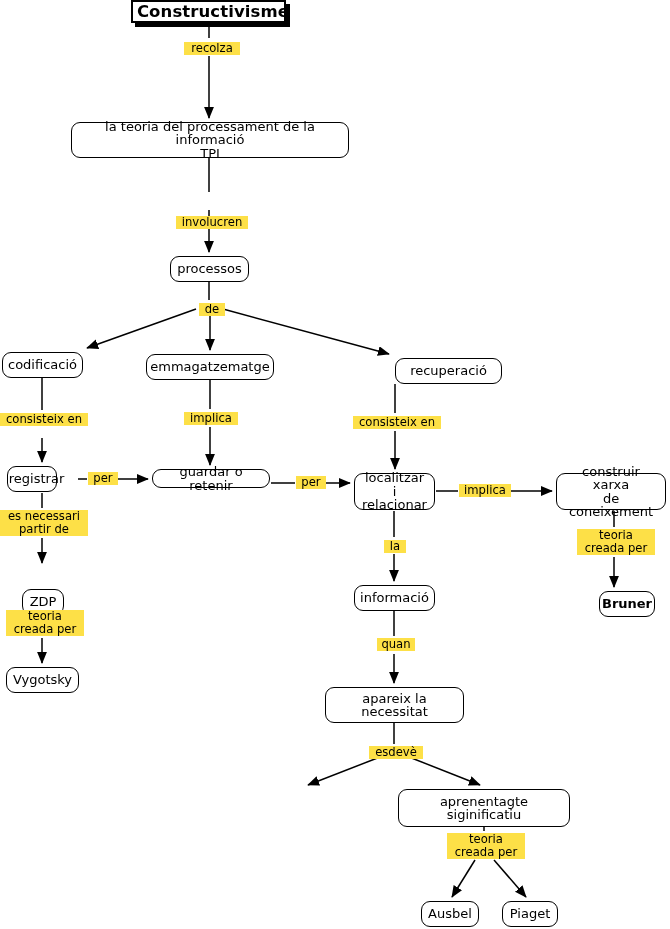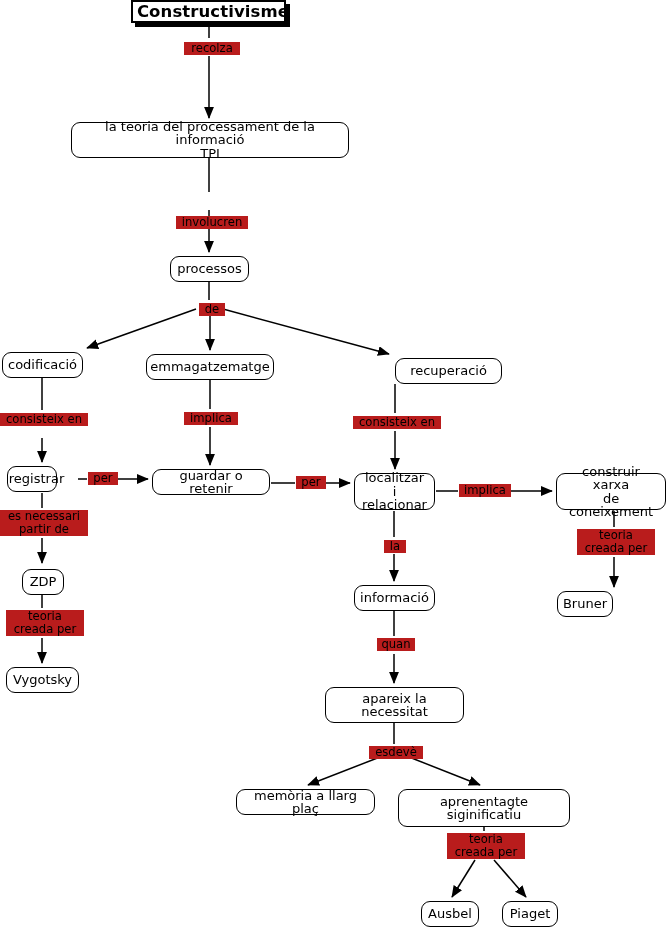--- a/index.html
+++ b/index.html
@@ -49,21 +49,21 @@
     box-shadow: 4px 4px 0 #000;
     z-index: 5;
     padding-left: 16px;
   }
   .edge-label {
     position: absolute;
     font-size: 11.6px;
     line-height: 12.8px;
     color: #000;
     text-align: center;
-    background: #b91c1c;
+    background: #fde047;
     white-space: pre-line;
     padding: 0 2px;
     z-index: 4;
   }
 </style>
 </head>
 <body>
 
 <div id="canvas">
 
@@ -144,39 +144,38 @@
   <div class="node" style="left:170px;top:256px;width:79px;height:26px;">processos</div>
 
   <div class="node" style="left:2px;top:352px;width:81px;height:26px;">codificació</div>
 
   <div class="node" style="left:146px;top:354px;width:128px;height:26px;">emmagatzematge</div>
 
   <div class="node" style="left:351px;top:358px;width:107px;height:26px;margin-left:44px;">recuperació</div>
 
   <div class="node" style="left:7px;top:466px;width:50px;height:26px;padding-left:16px;">registrar</div>
 
-  <div class="node" style="left:152px;top:469px;width:118px;height:26px;border-radius:9px;">guardar o retenir</div>
+  <div class="node" style="left:152px;top:469px;width:118px;height:19px;border-radius:9px;">guardar o retenir</div>
 
   <div class="node" style="left:354px;top:473px;width:81px;height:37px;">localitzar i
 relacionar</div>
 
   <div class="node" style="left:556px;top:473px;width:110px;height:37px;">construir xarxa
 de coneixement</div>
 
-  <div class="node" style="left:22px;top:569px;width:42px;height:26px;">ZDP</div>
+  <div class="node" style="left:22px;top:589px;width:42px;height:26px;">ZDP</div>
 
   <div class="node" style="left:354px;top:585px;width:81px;height:26px;">informació</div>
 
-  <div class="node" style="left:557px;top:591px;width:56px;height:26px;">Bruner</div>
+  <div class="node" style="left:599px;top:591px;width:56px;height:26px;font-weight:bold;">Bruner</div>
 
   <div class="node" style="left:6px;top:667px;width:73px;height:26px;">Vygotsky</div>
 
   <div class="node" style="left:325px;top:687px;width:139px;height:36px;">apareix la necessitat</div>
 
-  <div class="node" style="left:236px;top:789px;width:139px;height:26px;">memòria a llarg plaç</div>
 
   <div class="node" style="left:398px;top:789px;width:172px;height:38px;">aprenentagte siginificatiu</div>
 
   <div class="node" style="left:421px;top:901px;width:58px;height:26px;">Ausbel</div>
 
   <div class="node" style="left:502px;top:901px;width:56px;height:26px;">Piaget</div>
 
   <div class="edge-label" style="left:184px;top:42px;width:52px;">recolza</div>
 
   <div class="edge-label" style="left:176px;top:196px;width:68px;margin-top:20px;">involucren</div>

